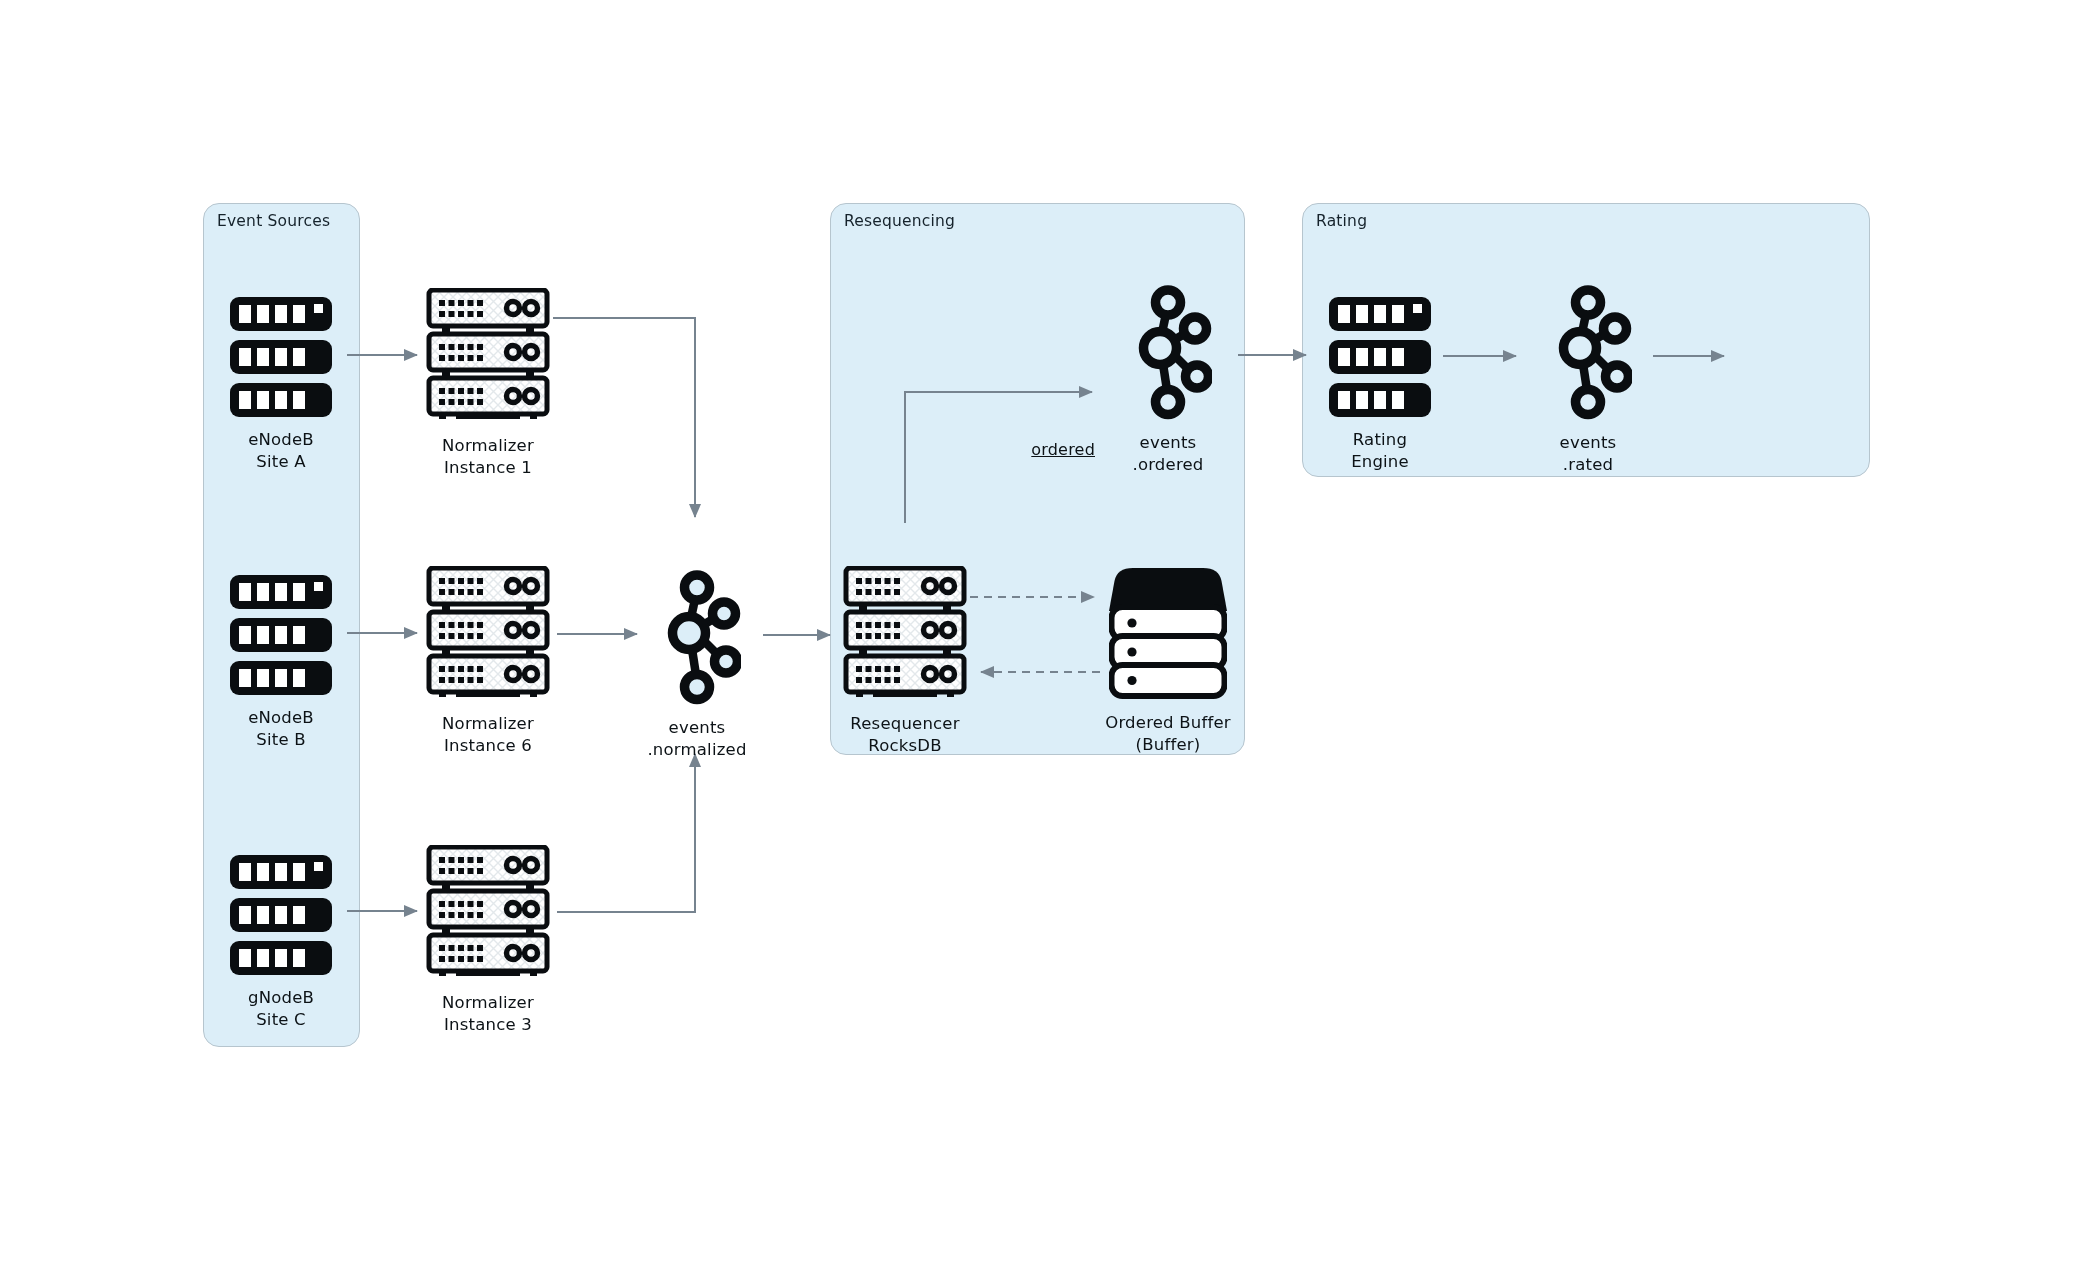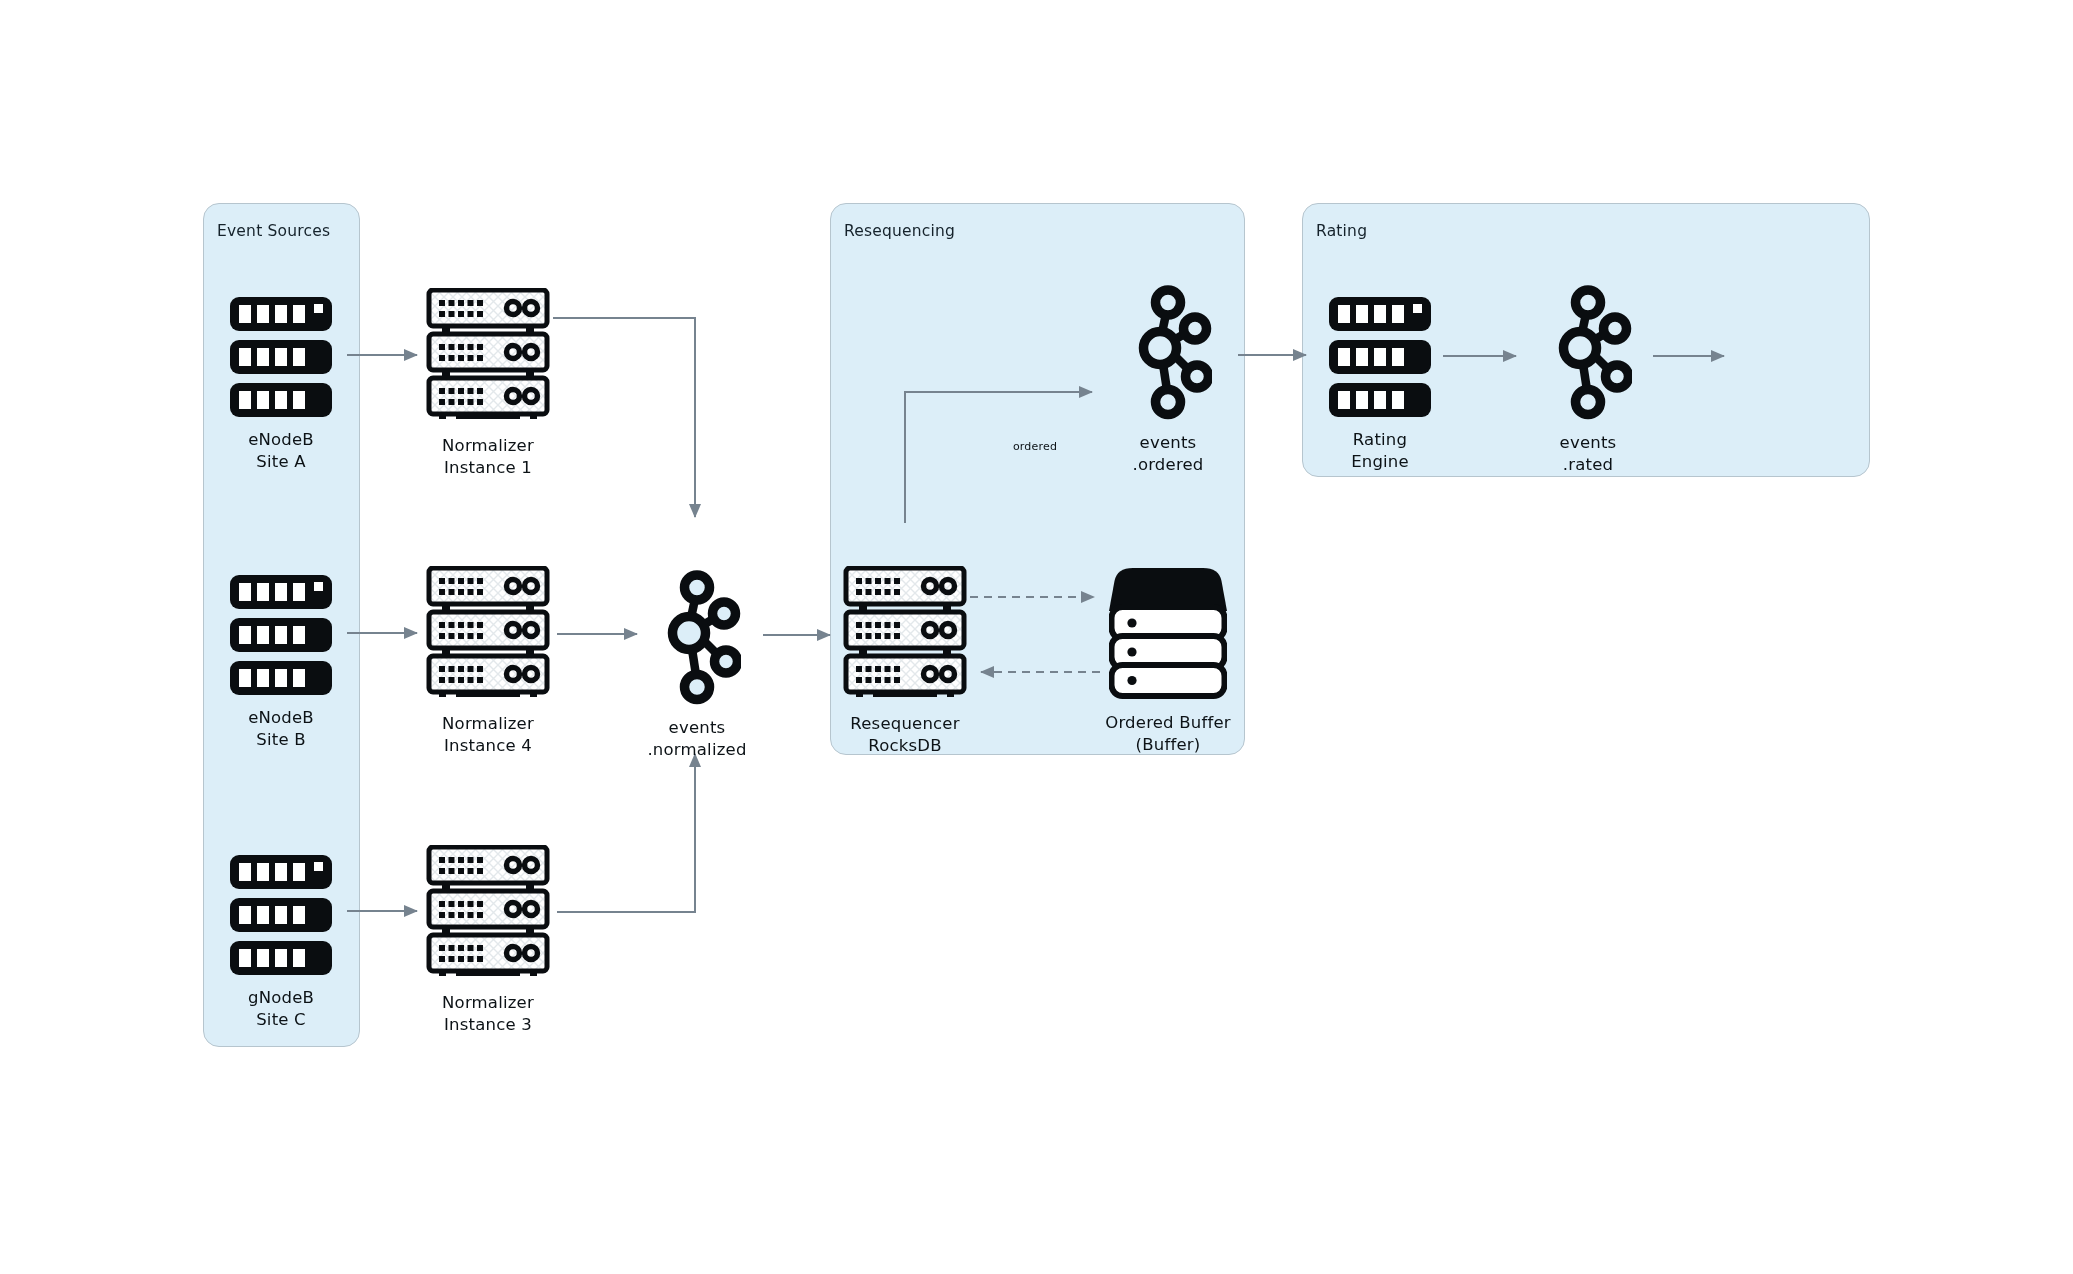--- a/index.html
+++ b/index.html
@@ -16,38 +16,37 @@
     font-family:"DejaVu Sans","Liberation Sans",sans-serif;
   }
   .group{
     position:absolute;background:var(--group-fill);
     border:1.6px solid var(--group-border);border-radius:16px;
     box-sizing:border-box;z-index:0;
   }
   .group-title{
     position:absolute;top:8px;left:13px;font-size:15.5px;color:#15222b;
     letter-spacing:0.2px;
-    margin-top:10px;
   }
   .wires{position:absolute;left:0;top:0;z-index:1;pointer-events:none;}
   .wires path{stroke:var(--arrow);stroke-width:2;fill:none;}
   .wires path.dash{stroke-dasharray:8 6;}
   .wires marker path{fill:var(--arrow);stroke:none;}
   .node{
     position:absolute;width:180px;display:flex;flex-direction:column;align-items:center;
     z-index:2;
   }
   .node .icon{display:block;}
   .node .label{
     margin-top:12px;text-align:center;font-size:16.5px;line-height:21.5px;
     color:var(--text);letter-spacing:0.2px;white-space:nowrap;
   }
   .edge-label{
-    position:absolute;z-index:2;font-size:11px;color:var(--text);
-    text-align:center;letter-spacing:0.2px;
+    position:absolute;z-index:2;font-size:16px;color:var(--text);
+    text-align:right;letter-spacing:0.2px;text-decoration:underline;
   }
   .caption{
     position:absolute;left:0;top:1062px;width:100%;text-align:center;
     font-size:20px;color:var(--caption);z-index:2;letter-spacing:0.2px;
   }
 </style>
 </head>
 <body>
 
 <div class="canvas">
@@ -246,21 +245,21 @@
       <div>Instance 1</div>
     </div>
   </div>
 
   <div class="node" style="left:398px;top:566px;">
     <svg class="icon" width="124" height="135">
         <use href="#sym-rack-outline"></use>
       </svg>
     <div class="label">
       <div>Normalizer</div>
-      <div>Instance 4</div>
+      <div>Instance 6</div>
     </div>
   </div>
 
   <div class="node" style="left:398px;top:845px;">
     <svg class="icon" width="124" height="135">
         <use href="#sym-rack-outline"></use>
       </svg>
     <div class="label">
       <div>Normalizer</div>
       <div>Instance 3</div>

